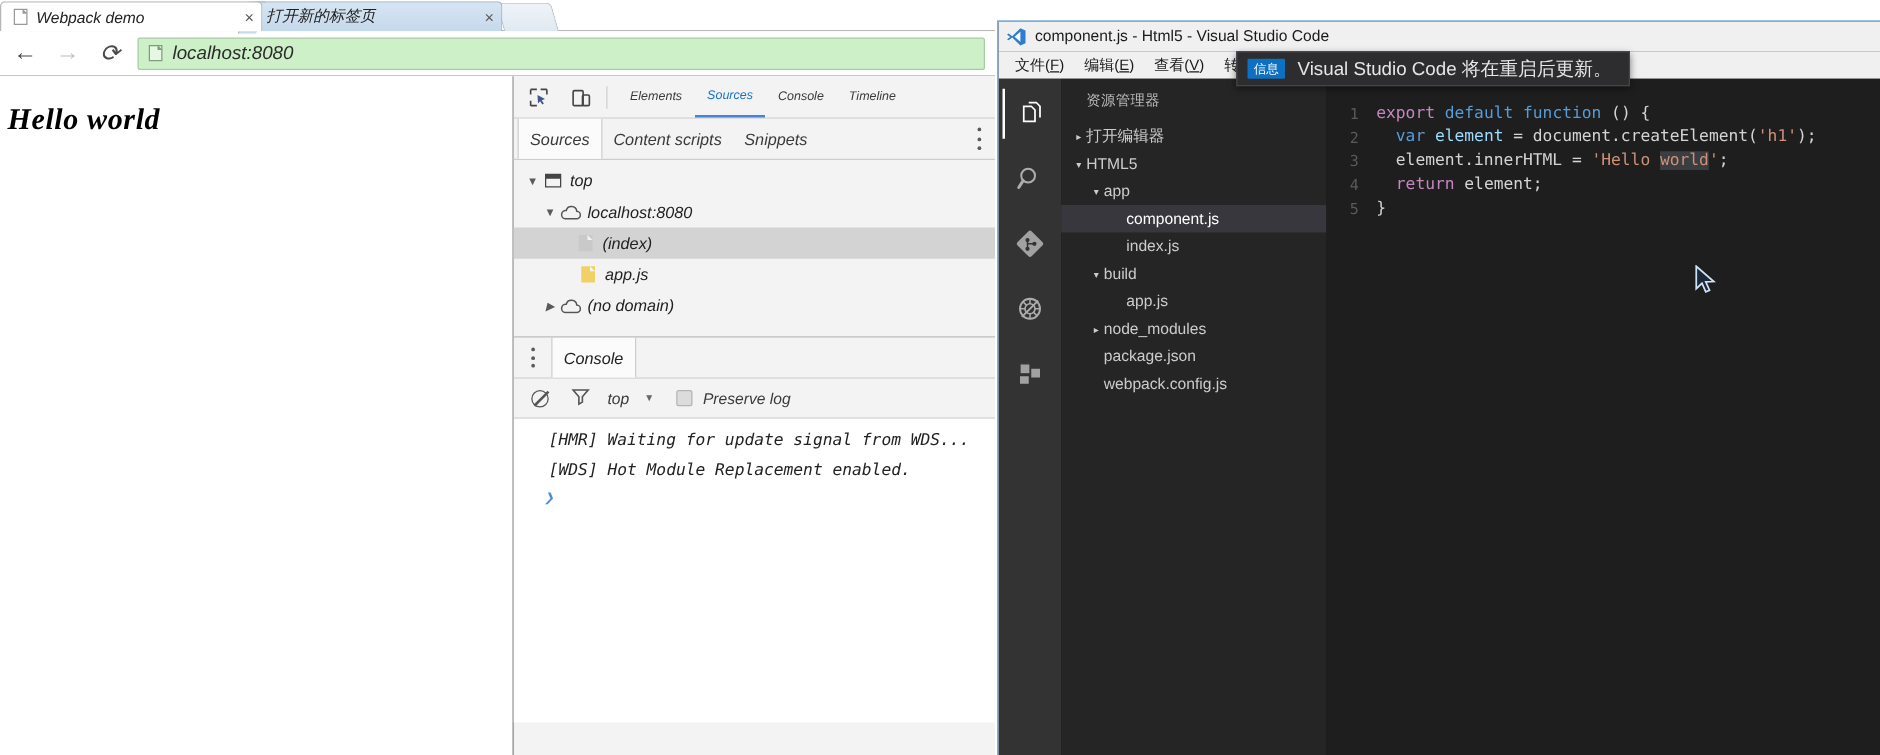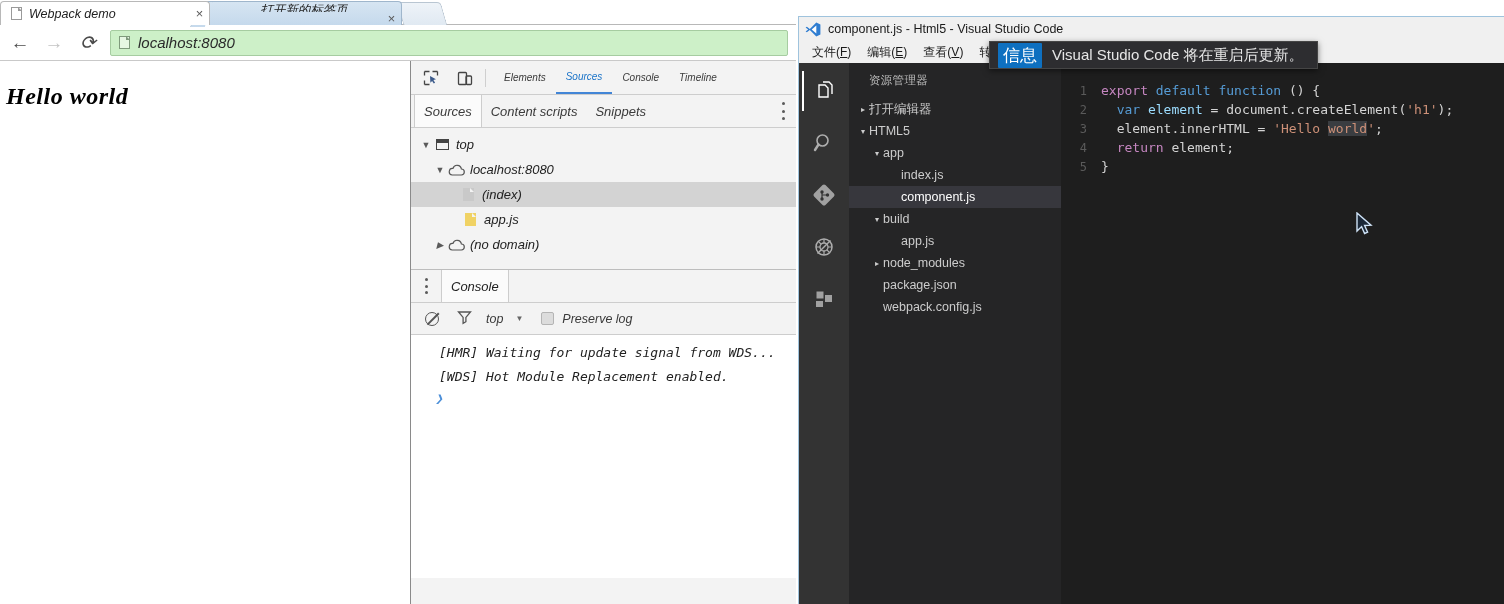--- a/index.html
+++ b/index.html
@@ -54,21 +54,20 @@
   }
   .tab-inactive {
     left: 202px; width: 200px;
     background: linear-gradient(to bottom, #d6e5f2 0%, #c5d9ec 100%);
     border-top: 1px solid #9fb6cc;
     border-left: 1px solid #9fb6cc;
     border-right: 1px solid #9fb6cc;
     border-radius: 4px 4px 0 0;
     z-index: 2;
     transform: skewX(0deg);
-    flex-direction: column;
   }
   .tab-inactive:before {
     content:""; position:absolute; left:-9px; top:-1px; width: 14px; height: 25px;
     background: linear-gradient(to bottom, #d6e5f2 0%, #c5d9ec 100%);
     border-left: 1px solid #9fb6cc; border-top: 1px solid #9fb6cc;
     transform: skewX(-17deg); border-radius: 3px 0 0 0;
     z-index: -1;
   }
   .newtab {
     position: absolute; left: 400px; top: 2px; width: 44px; height: 23px;
@@ -319,21 +318,21 @@
   .hl-word { background: #3a3d41; }
 
   .notif {
     position: absolute; left: 190px; top: 24px;
     background: #2d2d30; border: 1px solid #454545;
     height: 28px; display: flex; align-items: center;
     padding: 0 14px 0 8px; box-shadow: 0 2px 6px rgba(0,0,0,0.5);
     z-index: 20;
   }
   .notif-badge {
-    background: #0e70c0; color: #ffffff; font-size: 17px;
+    background: #0e70c0; color: #ffffff; font-size: 10px;
     padding: 1px 5px; margin-right: 10px; border-radius: 1px;
   }
   .notif-text { color: #e6e6e6; font-size: 15px; white-space: nowrap; }
 
   .cursor-arrow {
     position: absolute; left: 1355px; top: 212px; width: 20px; height: 26px;
     z-index: 40; pointer-events: none;
   }
 </style>
 </head>
@@ -546,25 +545,25 @@
           <span class="sb-lbl">打开编辑器</span>
         </div>
         <div class="sb-row" style="padding-left:8px">
           <span class="sb-arrow">▾</span>
           <span class="sb-lbl">HTML5</span>
         </div>
         <div class="sb-row" style="padding-left:22px">
           <span class="sb-arrow">▾</span>
           <span class="sb-lbl">app</span>
         </div>
+        <div class="sb-row sel" style="padding-left:52px">
+          <span class="sb-lbl">component.js</span>
+        </div>
         <div class="sb-row" style="padding-left:52px">
           <span class="sb-lbl">index.js</span>
-        </div>
-        <div class="sb-row sel" style="padding-left:52px">
-          <span class="sb-lbl">component.js</span>
         </div>
         <div class="sb-row" style="padding-left:22px">
           <span class="sb-arrow">▾</span>
           <span class="sb-lbl">build</span>
         </div>
         <div class="sb-row" style="padding-left:52px">
           <span class="sb-lbl">app.js</span>
         </div>
         <div class="sb-row" style="padding-left:22px">
           <span class="sb-arrow">▸</span>

